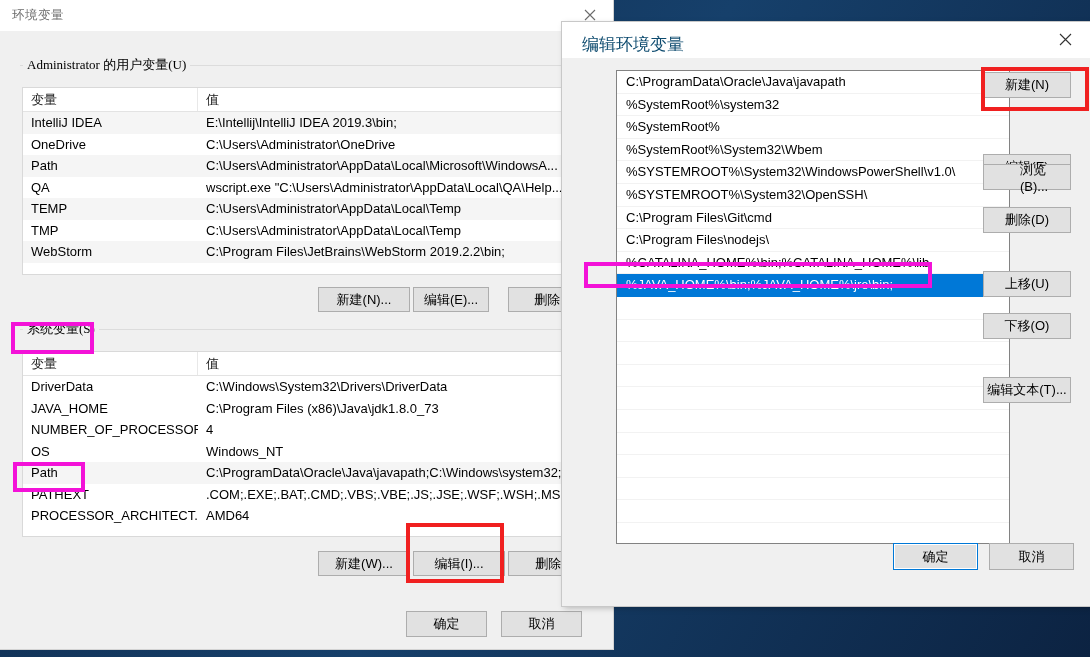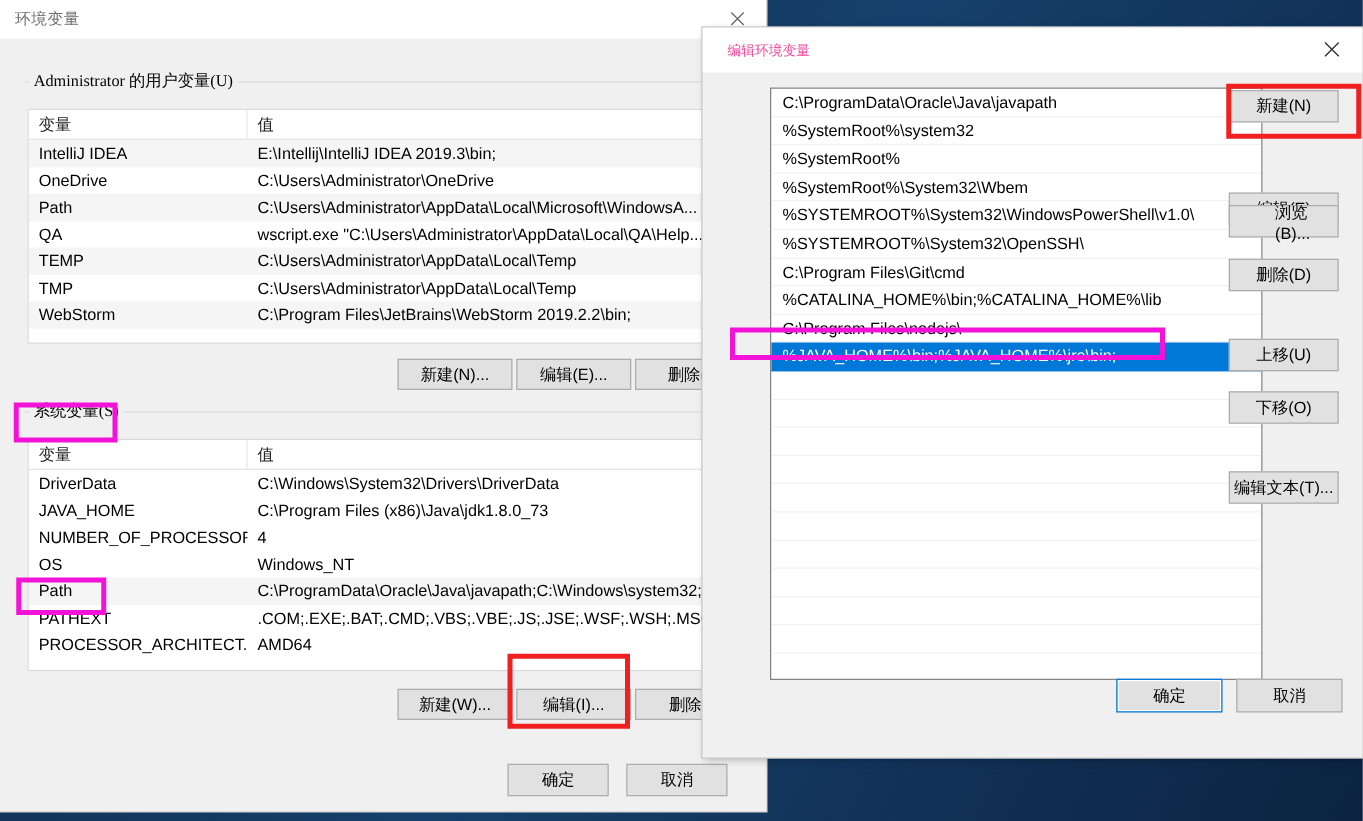--- a/index.html
+++ b/index.html
@@ -84,21 +84,21 @@
   .btn.default{border:1px solid #0078d7;box-shadow:inset 0 0 0 1px #fff;}
 
   
   .win-edit{
     position:absolute;left:562px;top:22px;width:528px;height:584px;
     background:#f0f0f0;
     box-shadow:0 0 0 1px #c8c8c8, 2px 2px 6px rgba(0,0,0,.25);
     overflow:hidden;
   }
   .win-edit .titlebar{height:36px;background:#fff;position:relative;}
-  .win-edit .titlebar .title{position:absolute;left:20px;top:11px;font-size:11px;color:#ec4899;}
+  .win-edit .titlebar .title{position:absolute;left:20px;top:11px;font-size:17px;color:#0c4a6e;}
   .win-edit .titlebar .closebtn{
     position:absolute;right:2px;top:0;width:46px;height:34px;
     display:flex;align-items:center;justify-content:center;color:#2b2b2b;
   }
   .elist{
     position:absolute;left:18px;top:48px;width:392px;height:472px;
     background:#fff;border:1px solid #828282;overflow:hidden;margin-left:36px;
   }
   .elist .erow{
     height:22.6px;line-height:22.6px;font-size:13px;padding-left:9px;
@@ -170,21 +170,21 @@
             <div class="row alt">
               <div class="cell c1">WebStorm</div>
               <div class="cell c2">C:\Program Files\JetBrains\WebStorm 2019.2.2\bin;</div>
             </div>
           </div>
       </div>
 
       <div class="btn" style="left:298px;top:222px;width:92px;height:25px;">
         <span>新建(N)...</span>
       </div>
-      <div class="btn" style="left:393px;top:222px;width:92px;height:25px;">
+      <div class="btn" style="left:393px;top:222px;width:76px;height:25px;">
         <span>编辑(E)...</span>
       </div>
       <div class="btn" style="left:488px;top:222px;width:92px;height:25px;">
         <span>删除(D</span>
       </div>
     </div>
 
     <div class="group" style="left:20px;top:298px;width:572px;height:272px;">
       <div class="frame"></div>
       <div class="legend">
@@ -262,22 +262,22 @@
 
   <div class="elist">
     <div id="edit-rows">
         <div class="erow">C:\ProgramData\Oracle\Java\javapath</div>
         <div class="erow">%SystemRoot%\system32</div>
         <div class="erow">%SystemRoot%</div>
         <div class="erow">%SystemRoot%\System32\Wbem</div>
         <div class="erow">%SYSTEMROOT%\System32\WindowsPowerShell\v1.0\</div>
         <div class="erow">%SYSTEMROOT%\System32\OpenSSH\</div>
         <div class="erow">C:\Program Files\Git\cmd</div>
+        <div class="erow">C:\Program Files\nodejs\</div>
         <div class="erow">%CATALINA_HOME%\bin;%CATALINA_HOME%\lib</div>
-        <div class="erow">C:\Program Files\nodejs\</div>
         <div class="erow sel">%JAVA_HOME%\bin;%JAVA_HOME%\jre\bin;</div>
         <div class="erow empty">&nbsp;</div>
         <div class="erow empty">&nbsp;</div>
         <div class="erow empty">&nbsp;</div>
         <div class="erow empty">&nbsp;</div>
         <div class="erow empty">&nbsp;</div>
         <div class="erow empty">&nbsp;</div>
         <div class="erow empty">&nbsp;</div>
         <div class="erow empty">&nbsp;</div>
         <div class="erow empty">&nbsp;</div>

